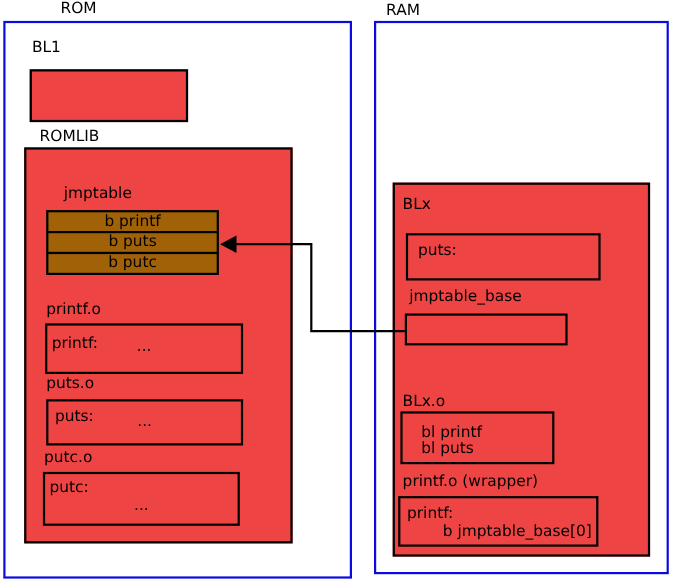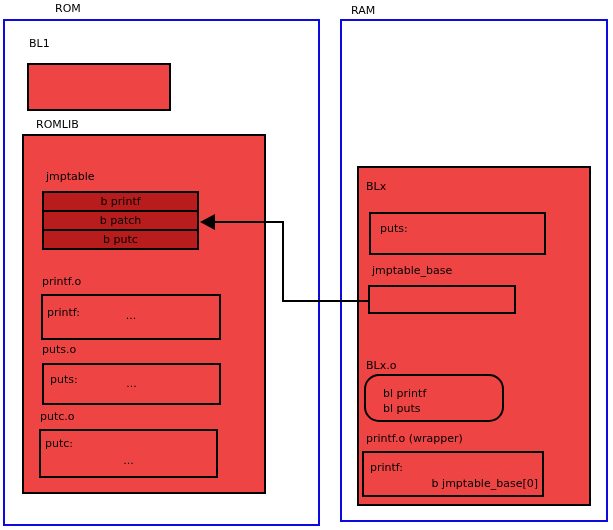--- a/index.html
+++ b/index.html
@@ -1,39 +1,39 @@
 <!DOCTYPE html>
 <html style="--blue: #0b0be0; --ink: #000000;"><head>
 <meta charset="utf-8">
 <style>
   :root { --blue: #0b0be0; --ink: #000000; }
   html,body { margin:0; padding:0; background:#ffffff; }
   .page {
     position:relative; width:613px; height:530px; overflow:hidden;
     background:#ffffff; color:var(--ink);
     font-family:"DejaVu Sans","Liberation Sans",sans-serif;
-    font-size:11px; line-height:15px;
+    font-size:14px; line-height:15px;
   }
   .lbl { position:absolute; white-space:nowrap; }
   .frame { position:absolute; border:2px solid var(--blue); box-sizing:border-box; background:transparent; }
   .bx { position:absolute; border:2px solid var(--ink); box-sizing:border-box; background:#ef4444; }
 
   
   .rom-title   { left:55px;  top:1px; }
   .rom-frame   { left:3px;   top:19px;  width:317px; height:507px; }
   .bl1-label   { left:29px;  top:36px; }
   .bl1-box     { left:27px;  top:63px;  width:144px; height:48px; }
   .romlib-label{ left:36px;  top:117px; }
   .romlib-box  { left:22px;  top:134px; width:244px; height:360px; }
 
-  .jmptable-label { left:46px; top:169px; }
+  .jmptable-label { left:58px; top:169px; }
   .jmptable    { position:absolute; left:42px; top:191px; width:157px; }
   .jrow {
     height:21px; border:2px solid var(--ink); box-sizing:border-box;
-    margin-top:-2px; background:#b91c1c; text-align:center; line-height:17px;
+    margin-top:-2px; background:#a16207; text-align:center; line-height:17px;
   }
   .jrow:first-child { margin-top:0; }
 
   .printf-o-label { left:42px; top:274px; }
   .printf-o-box   { left:41px; top:294px; width:180px; height:46px; }
   .puts-o-label   { left:42px; top:342px; }
   .puts-o-box     { left:42px; top:363px; width:179px; height:42px; }
   .putc-o-label   { left:40px; top:409px; }
   .putc-o-box     { left:39px; top:429px; width:179px; height:49px; }
 
@@ -47,21 +47,21 @@
   .ram-title  { left:351px; top:3px; }
   .ram-frame  { left:340px; top:19px; width:268px; height:503px; }
   .blx-box    { left:357px; top:166px; width:234px; height:340px; }
   .blx-label  { left:366px; top:179px; }
   .puts-patch-label { left:370px; top:189px; }
   .puts-patch-box   { left:369px; top:212px; width:177px; height:43px; }
   .puts-patch-box .sym { left:9px; top:7px; }
   .jbase-label { left:372px; top:263px; }
   .jbase-box   { left:368px; top:285px; width:148px; height:29px; }
   .blxo-label  { left:366px; top:358px; }
-  .blxo-box    { left:364px; top:374px; width:140px; height:48px; padding:10px 0 0 17px;border-radius:15px; }
+  .blxo-box    { left:364px; top:374px; width:140px; height:48px; padding:10px 0 0 17px; }
   .wrapper-label { left:366px; top:431px; }
   .wrapper-box   { left:362px; top:451px; width:182px; height:46px; }
   .wrapper-box .sym { left:6px; top:7px; }
   .wrapper-body { position:absolute; right:4px; bottom:4px; white-space:nowrap;margin-top:40px; }
 
   .arrow-layer { position:absolute; left:0; top:0; width:613px; height:530px; pointer-events:none; }
 </style>
 </head>
 <body>
 
@@ -72,21 +72,21 @@
 
   <div class="lbl bl1-label">BL1</div>
   <div class="bx bl1-box"></div>
 
   <div class="lbl romlib-label">ROMLIB</div>
   <div class="bx romlib-box"></div>
 
   <div class="lbl jmptable-label">jmptable</div>
   <div class="jmptable">
     <div class="jrow">b printf</div>
-    <div class="jrow">b patch</div>
+    <div class="jrow">b puts</div>
     <div class="jrow">b putc</div>
   </div>
 
   <div class="lbl printf-o-label">printf.o</div>
   <div class="bx printf-o-box">
     <span class="sym">printf:</span>
     <span class="dots">...</span>
   </div>
 
   <div class="lbl puts-o-label">puts.o</div>

